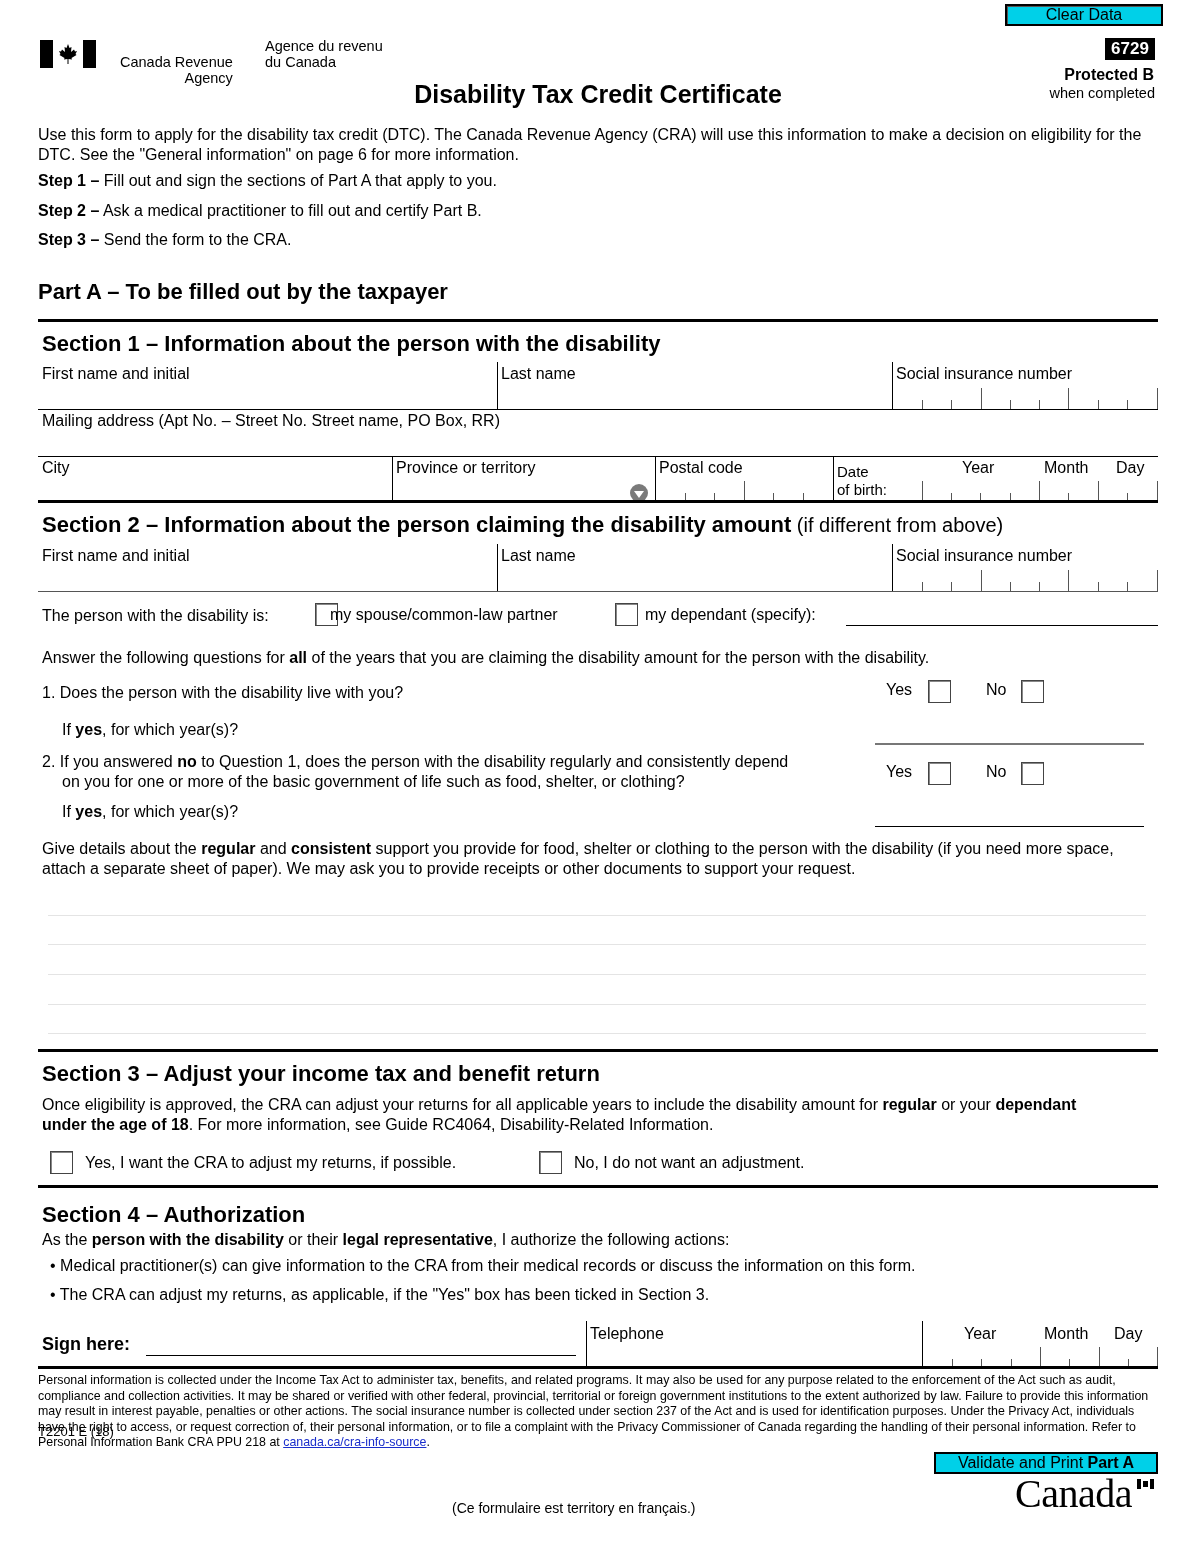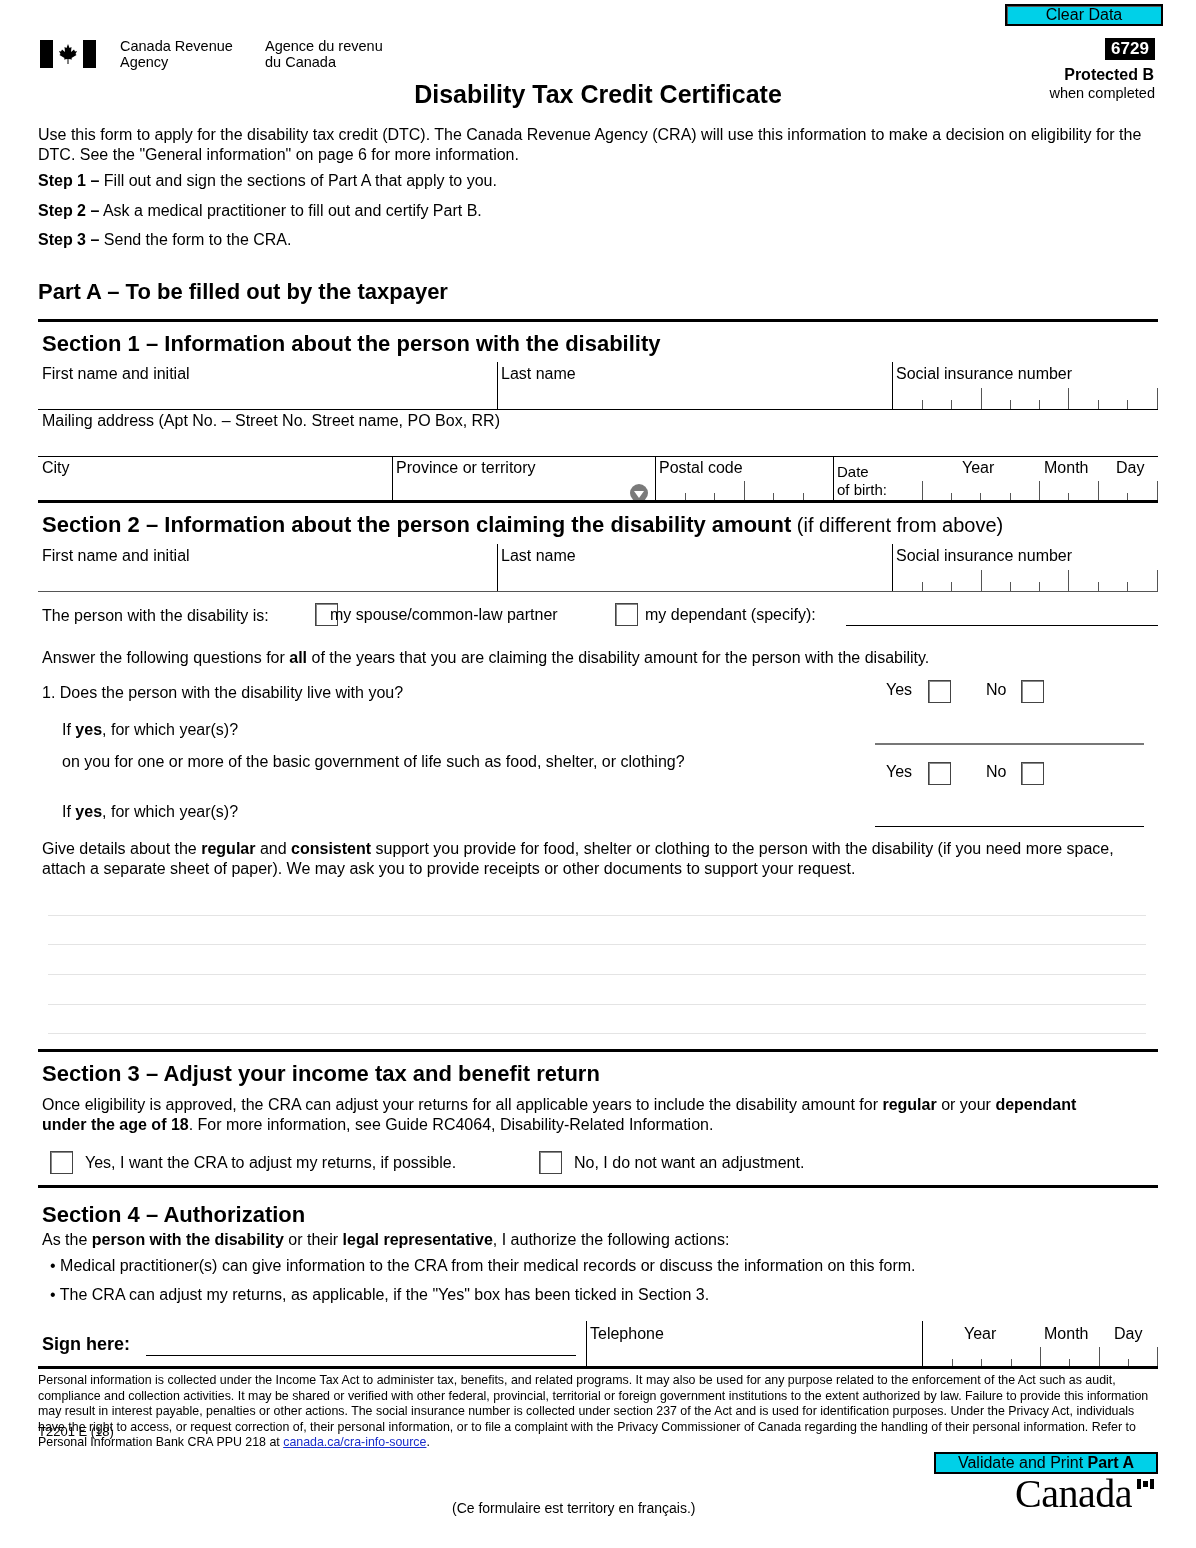--- a/index.html
+++ b/index.html
@@ -5,21 +5,21 @@
   * { box-sizing: border-box; margin: 0; padding: 0; }
   html, body { width: 1196px; height: 1548px; background: #ffffff; }
   body { font-family: "Liberation Sans", sans-serif; color: #000; position: relative; overflow: hidden; font-size: 16px; }
   .abs { position: absolute; }
 
   
   .clear-btn { left: 1005px; top: 4px; width: 158px; height: 22px; background: #00d0e8; border: 2px solid #000; box-shadow: 1px 1px 0 #555 inset; font-size: 16px; text-align: center; line-height: 18px; cursor: pointer; }
   .flag { left: 40px; top: 40px; width: 56px; height: 28px; display: flex; align-items: center; }
   .flag .bar { width: 13px; height: 28px; background: #000; }
   .flag .leaf { width: 30px; height: 28px; display: flex; align-items: center; justify-content: center; }
-  .agency-en { left: 120px; top: 38px; font-size: 14.5px; line-height: 16px; }
+  .agency-en { left: 120px; top: 54px; font-size: 14.5px; line-height: 16px; text-align: right; }
   .agency-fr { left: 265px; top: 38px; font-size: 14.5px; line-height: 16px; }
   .form-no { left: 1105px; top: 38px; width: 50px; height: 22px; background: #000; color: #fff; font-weight: bold; font-size: 17px; text-align: center; line-height: 22px; }
   .protected { left: 1020px; top: 66px; width: 134px; text-align: right; font-weight: bold; font-size: 16px; }
   .when-completed { left: 1000px; top: 85px; width: 155px; text-align: right; font-size: 14.5px; }
   .title { left: 0; width: 1196px; top: 80px; text-align: center; font-weight: bold; font-size: 25px; }
 
   
   .intro { left: 38px; top: 125px; width: 1120px; font-size: 16px; line-height: 20px; }
   .step { left: 38px; font-size: 16px; }
   .step b { font-weight: bold; }
@@ -182,20 +182,21 @@
 
 <div class="abs body-text" style="left:42px; top:683px;">1. Does the person with the disability live with you?</div>
 <div class="abs label" style="left:886px; top:681px;">Yes</div>
 <div class="abs chk" style="left:928px; top:680px;"></div>
 <div class="abs label" style="left:986px; top:681px;">No</div>
 <div class="abs chk" style="left:1021px; top:680px;"></div>
 <div class="abs body-text" style="left:62px; top:720px;"><span>If </span><b>yes</b><span>, for which year(s)?</span></div>
 <div class="abs" style="left:875px; top:722px; width:269px; height:23px; border-bottom:2px solid #777;"></div>
 
 <div class="abs body-text" style="left:42px; top:752px;">
+  <div><span>2. If you answered </span><b>no</b><span> to Question 1, does the person with the disability regularly and consistently depend</span></div>
   <div style="padding-left:20px;">on you for one or more of the basic government of life such as food, shelter, or clothing?</div>
 </div>
 <div class="abs label" style="left:886px; top:763px;">Yes</div>
 <div class="abs chk" style="left:928px; top:762px;"></div>
 <div class="abs label" style="left:986px; top:763px;">No</div>
 <div class="abs chk" style="left:1021px; top:762px;"></div>
 <div class="abs body-text" style="left:62px; top:802px;"><span>If </span><b>yes</b><span>, for which year(s)?</span></div>
 <div class="abs" style="left:875px; top:804px; width:269px; height:23px; border-bottom:1px solid #000;"></div>
 
 <div class="abs body-text" style="left:42px; top:839px; width:1110px;"><span>Give details about the </span><b>regular</b><span> and </span><b>consistent</b><span> support you provide for food, shelter or clothing to the person with the disability (if you need more space, attach a separate sheet of paper). We may ask you to provide receipts or other documents to support your request.</span></div>

